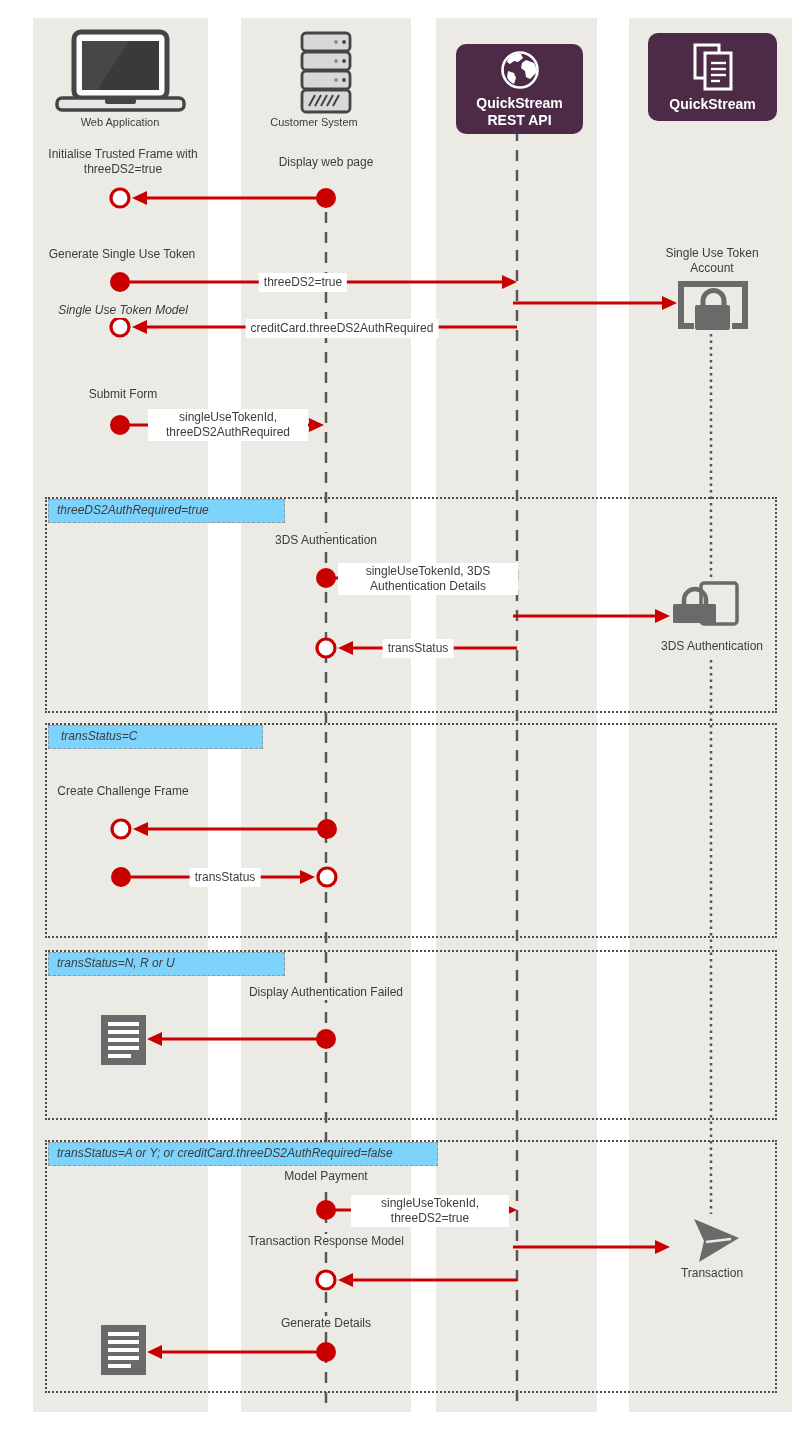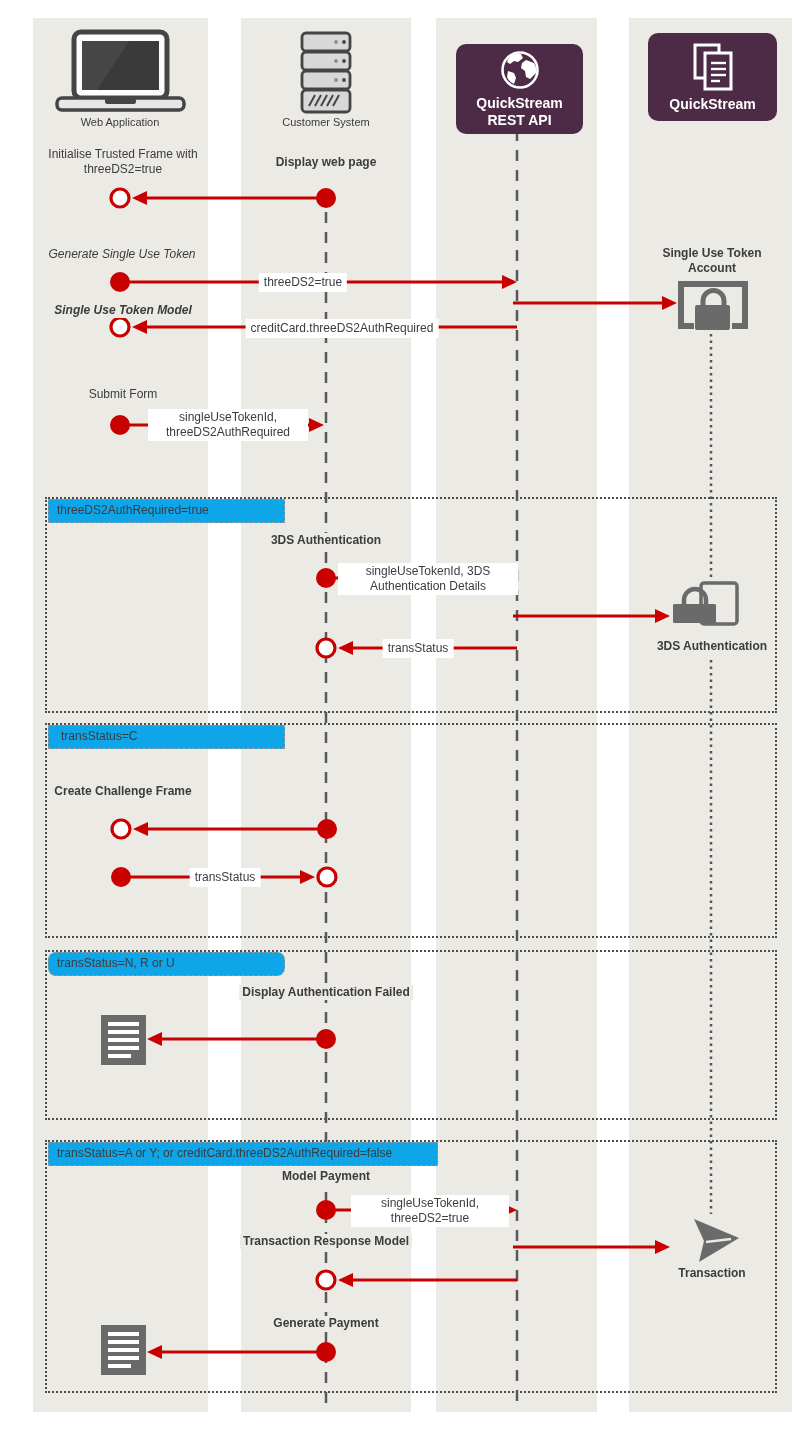--- a/index.html
+++ b/index.html
@@ -4,28 +4,28 @@
 <style>
   html,body{margin:0;padding:0;background:#fff;}
   .canvas{position:relative;width:810px;height:1444px;background:#ffffff;
           font-family:"Liberation Sans",sans-serif;color:#3c3c3c;overflow:hidden;}
   .lane{position:absolute;top:18px;height:1394px;background:#ECEAE5;}
   .grp{position:absolute;border:2px dotted #4c4c4c;}
   .svg-layer{position:absolute;left:0;top:0;pointer-events:none;}
   .lbl{position:absolute;transform:translateX(-50%);font-size:12px;line-height:15px;
        text-align:center;white-space:nowrap;}
   .lbl.wrap{white-space:normal;}
-  .lbl.bg{background:#ECEAE5;padding:0 3px;font-weight:bold;}
+  .lbl.bg{background:#ECEAE5;padding:0 3px;}
   .lbl.actor{font-size:11px;}
   .italic{font-style:italic;}
   .wbox{position:absolute;transform:translateX(-50%);background:#ffffff;font-size:12px;
         line-height:15px;text-align:center;padding:2px 5px;white-space:nowrap;}
   .wbox.wrap{white-space:normal;padding:1px 4px;}
-  .cond{position:absolute;background:#0ea5e9;border:1px dashed #979797;font-size:12px;
-        line-height:15px;padding:3px 8px 4px;box-sizing:border-box;white-space:nowrap;overflow:hidden;}
+  .cond{position:absolute;background:#7dd3fc;border:1px dashed #979797;font-size:12px;
+        line-height:15px;padding:3px 8px 4px;box-sizing:border-box;white-space:nowrap;overflow:hidden;font-style:italic;}
   .hdr{position:absolute;background:#4D2B47;border-radius:10px;color:#fff;display:flex;
        flex-direction:column;align-items:center;justify-content:center;font-weight:bold;
        font-size:14px;line-height:17px;text-align:center;gap:4px;}
   .hdr .hdr-label{padding:0 6px;}
 </style>
 </head>
 <body>
 
 <div class="canvas">
 
@@ -183,21 +183,21 @@
       <circle cx="326" cy="1280" r="9" fill="#fff" stroke="#C80000" stroke-width="3.2"></circle>
     </g>
     <g>
       <circle cx="326" cy="1352" r="10" fill="#C80000"></circle>
       <line x1="326" y1="1352" x2="152" y2="1352" stroke="#C80000" stroke-width="3"></line>
       <polygon points="147,1352 162,1345 162,1359" fill="#C80000"></polygon>
     </g>
   </svg>
 
   <div class="lbl actor" style="left:120px;top:115px;">Web Application</div>
-  <div class="lbl actor" style="left:326px;top:115px;">Customer System</div>
+  <div class="lbl actor" style="left:314px;top:115px;">Customer System</div>
 
   <div class="hdr" style="left:456px;top:44px;width:127px;height:90px;">
     <svg width="42" height="42" viewBox="0 0 42 42">
       <circle cx="21" cy="21" r="17.5" fill="none" stroke="#ffffff" stroke-width="2.6"></circle>
       <path d="M12 7 q5 -3 10 -2 l2 4 -5 4 -4 -1 -4 3 -3 -2 q1 -4 4 -6z" fill="#ffffff"></path>
       <path d="M27 11 l8 3 q3 5 2 10 l-6 6 -4 -2 -1 -6 -4 -3 1 -5z" fill="#ffffff"></path>
       <path d="M9 22 l6 2 2 5 -2 6 q-5 -2 -7 -7z" fill="#ffffff"></path>
     </svg>
     <span class="hdr-label">QuickStream REST API</span>
   </div>
@@ -209,41 +209,41 @@
       <line x1="20" y1="21" x2="35" y2="21" stroke="#ffffff" stroke-width="2.4"></line>
       <line x1="20" y1="27" x2="35" y2="27" stroke="#ffffff" stroke-width="2.4"></line>
       <line x1="20" y1="33" x2="35" y2="33" stroke="#ffffff" stroke-width="2.4"></line>
       <line x1="20" y1="39" x2="29" y2="39" stroke="#ffffff" stroke-width="2.4"></line>
     </svg>
     <span class="hdr-label">QuickStream</span>
   </div>
 
   <div class="lbl wrap" style="left:123px;top:147px;width:168px;">Initialise Trusted Frame with threeDS2=true</div>
   <div class="lbl bg" style="left:326px;top:155px;">Display web page</div>
-  <div class="lbl" style="left:122px;top:247px;font-style:italic;">Generate Single Use Token</div>
+  <div class="lbl" style="left:122px;top:247px;">Generate Single Use Token</div>
   <div class="wbox" style="left:303px;top:273px;">threeDS2=true</div>
   <div class="lbl bg wrap" style="left:712px;top:246px;width:112px;">Single Use Token Account</div>
   <div class="lbl bg italic" style="left:123px;top:303px;">Single Use Token Model</div>
   <div class="wbox" style="left:342px;top:319px;">creditCard.threeDS2AuthRequired</div>
   <div class="lbl" style="left:123px;top:387px;">Submit Form</div>
   <div class="wbox wrap" style="left:228px;top:409px;width:152px;">singleUseTokenId, threeDS2AuthRequired</div>
 
   <div class="cond" style="left:48px;top:499px;width:237px;">threeDS2AuthRequired=true</div>
   <div class="lbl bg" style="left:326px;top:533px;">3DS Authentication</div>
   <div class="wbox wrap" style="left:428px;top:563px;width:172px;">singleUseTokenId, 3DS Authentication Details</div>
   <div class="lbl bg" style="left:712px;top:639px;">3DS Authentication</div>
   <div class="wbox" style="left:418px;top:639px;">transStatus</div>
 
-  <div class="cond" style="left:48px;top:725px;width:237px;padding-left:12px;">transStatus=C</div>
+  <div class="cond" style="left:48px;top:725px;width:215px;padding-left:12px;">transStatus=C</div>
   <div class="lbl bg" style="left:123px;top:784px;">Create Challenge Frame</div>
   <div class="wbox" style="left:225px;top:868px;">transStatus</div>
 
-  <div class="cond" style="left:48px;top:952px;width:237px;border-radius:8px;">transStatus=N, R or U</div>
+  <div class="cond" style="left:48px;top:952px;width:237px;">transStatus=N, R or U</div>
   <div class="lbl bg" style="left:326px;top:985px;">Display Authentication Failed</div>
 
   <div class="cond" style="left:48px;top:1142px;width:390px;">transStatus=A or Y; or creditCard.threeDS2AuthRequired=false</div>
   <div class="lbl bg" style="left:326px;top:1169px;">Model Payment</div>
   <div class="wbox wrap" style="left:430px;top:1195px;width:150px;">singleUseTokenId, threeDS2=true</div>
   <div class="lbl bg" style="left:326px;top:1234px;">Transaction Response Model</div>
   <div class="lbl bg" style="left:712px;top:1266px;">Transaction</div>
-  <div class="lbl bg" style="left:326px;top:1316px;">Generate Payment</div>
+  <div class="lbl bg" style="left:326px;top:1316px;">Generate Details</div>
 
 </div>
 
 </body></html>

